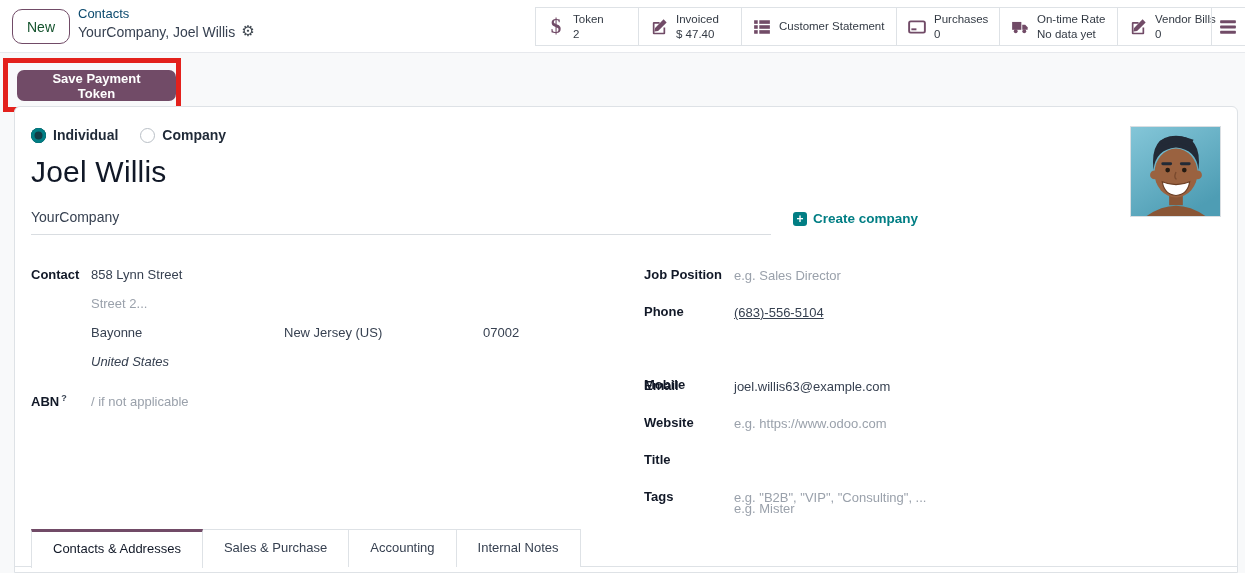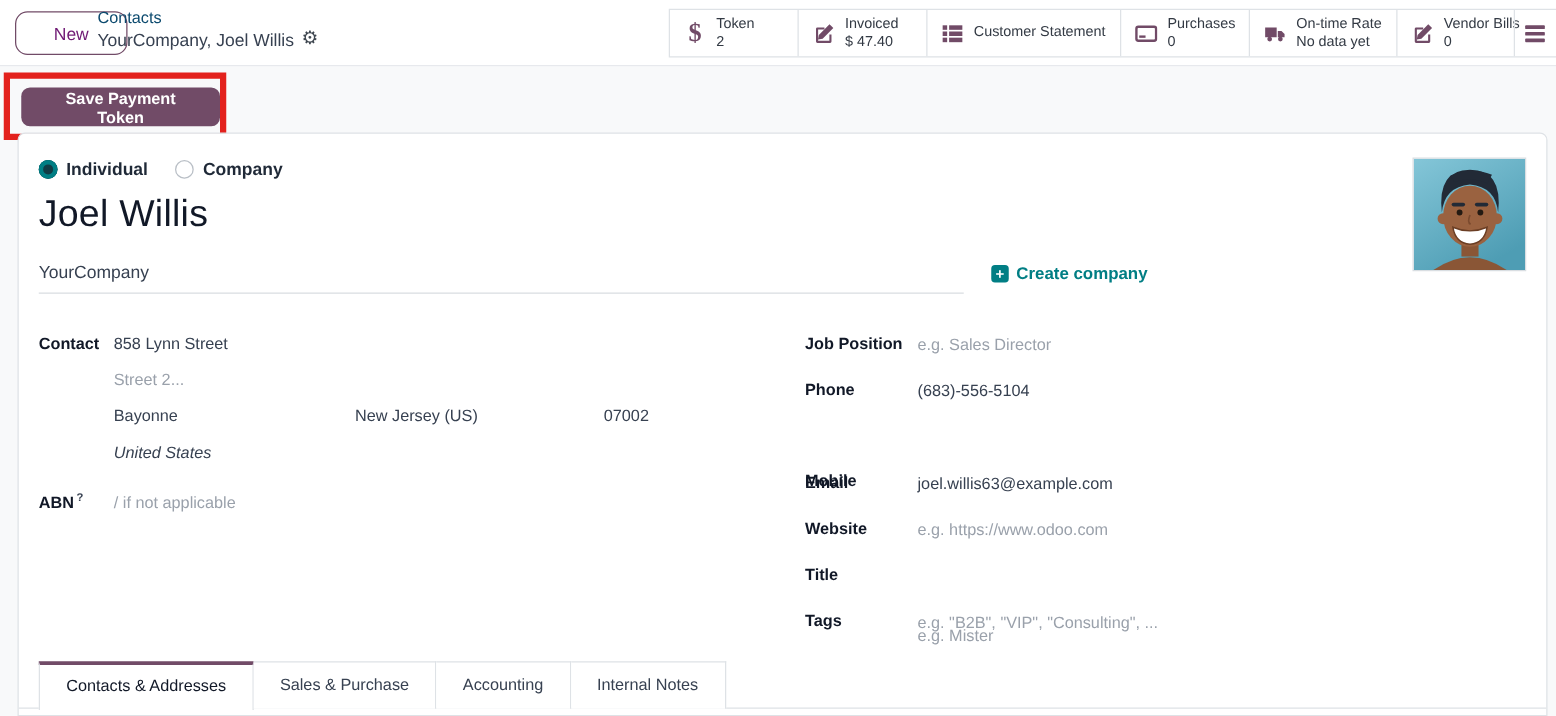--- a/index.html
+++ b/index.html
@@ -3,23 +3,23 @@
 <meta charset="utf-8">
 <style>
   * { margin:0; padding:0; box-sizing:border-box; }
   html,body { width:1245px; height:573px; overflow:hidden;
     font-family:"Liberation Sans", sans-serif; background:#f8f9fa; }
   .screen { position:relative; width:1245px; height:573px; }
 
   
   .cp { position:absolute; top:0; left:0; width:100%; height:53px;
     background:#fff; border-bottom:1px solid #e7e9ed; }
-  .new-btn { position:absolute; left:12px; top:9px; height:35px; padding:0 30px;
+  .new-btn { position:absolute; left:12px; top:9px; height:35px; padding:0 14px;
     background:#fff; border:1px solid #714B67; border-radius:10px;
-    font-size:14px; font-weight:500; color:#701a75; cursor:pointer;
+    font-size:14px; font-weight:500; color:#14532d; cursor:pointer;
     font-family:"Liberation Sans", sans-serif; }
   .bc { position:absolute; left:78px; top:6px; line-height:1.3; }
   .bc-app { color:#0c4a6e; font-size:13px; font-weight:400; cursor:pointer; }
   .bc-rec { color:#374151; font-size:14px; display:flex; align-items:flex-start; gap:6px; }
   .gear { font-size:15px; color:#3f4750; cursor:pointer; line-height:1; }
 
   .stats { position:absolute; left:535px; top:7px; height:39px; display:flex;
     background:#fff; border:1px solid #dee2e6; }
   .stat { display:flex; align-items:center; padding:2px 8px; cursor:pointer; }
   .stat + .stat { border-left:1px solid #dee2e6; }
@@ -248,21 +248,21 @@
 
     <div class="lrow field-label" style="left:16px; top:286px;">
       <span>ABN</span><sup class="sup-q">?</sup>
     </div>
     <div class="lrow val ph" style="left:76px; top:287px;">/ if not applicable</div>
 
     <div class="rlabel field-label" style="top:160px;">Job Position</div>
     <div class="rval val ph" style="top:161px;">e.g. Sales Director</div>
 
     <div class="rlabel field-label" style="top:197px;">Phone</div>
-    <div class="rval val" style="top:198px;">(683)-556-5104</div>
+    <div class="rval val" style="top:198px;text-decoration:underline;">(683)-556-5104</div>
 
     <div class="rlabel field-label" style="top:234px;margin-top:36px;">Mobile</div>
     <div class="rval val" style="top:235px;"></div>
 
     <div class="rlabel field-label" style="top:271px;">Email</div>
     <div class="rval val" style="top:272px;">joel.willis63@example.com</div>
 
     <div class="rlabel field-label" style="top:308px;">Website</div>
     <div class="rval val ph" style="top:309px;">e.g. https://www.odoo.com</div>
 

